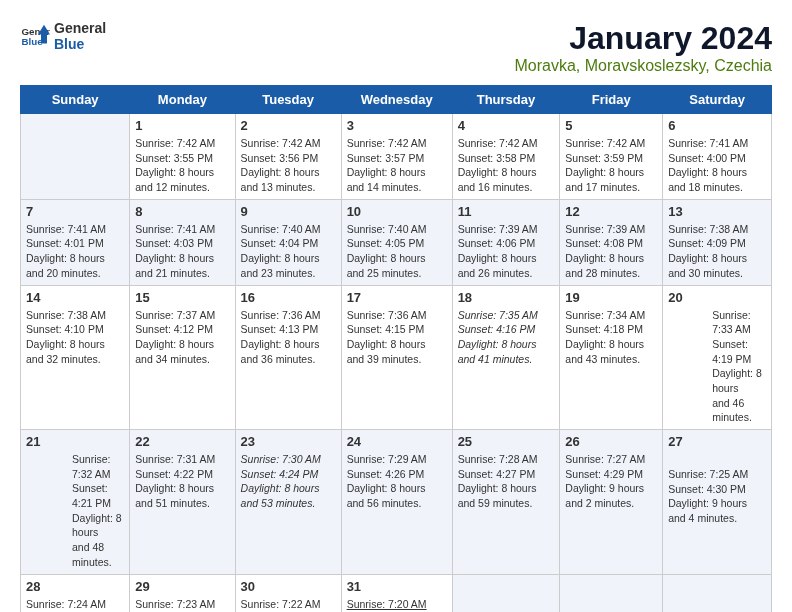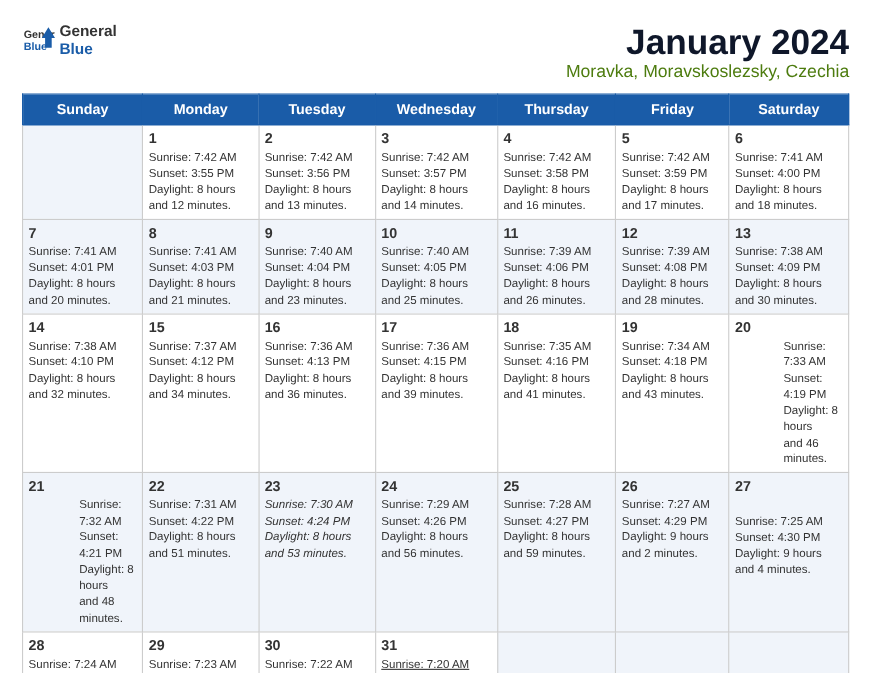--- a/index.html
+++ b/index.html
@@ -236,21 +236,21 @@
         </td>
         <td>
           <span class="day-number">17</span>
           <div class="day-info" style="white-space: pre-line;">Sunrise: 7:36 AM
 Sunset: 4:15 PM
 Daylight: 8 hours
 and 39 minutes.</div>
         </td>
         <td>
           <span class="day-number">18</span>
-          <div class="day-info" style="white-space: pre-line;">Sunrise: 7:35 AM
+          <div class="day-info" style="white-space: pre-line; font-style: italic;">Sunrise: 7:35 AM
 Sunset: 4:16 PM
 Daylight: 8 hours
 and 41 minutes.</div>
         </td>
         <td>
           <span class="day-number">19</span>
           <div class="day-info" style="white-space: pre-line;">Sunrise: 7:34 AM
 Sunset: 4:18 PM
 Daylight: 8 hours
 and 43 minutes.</div>

